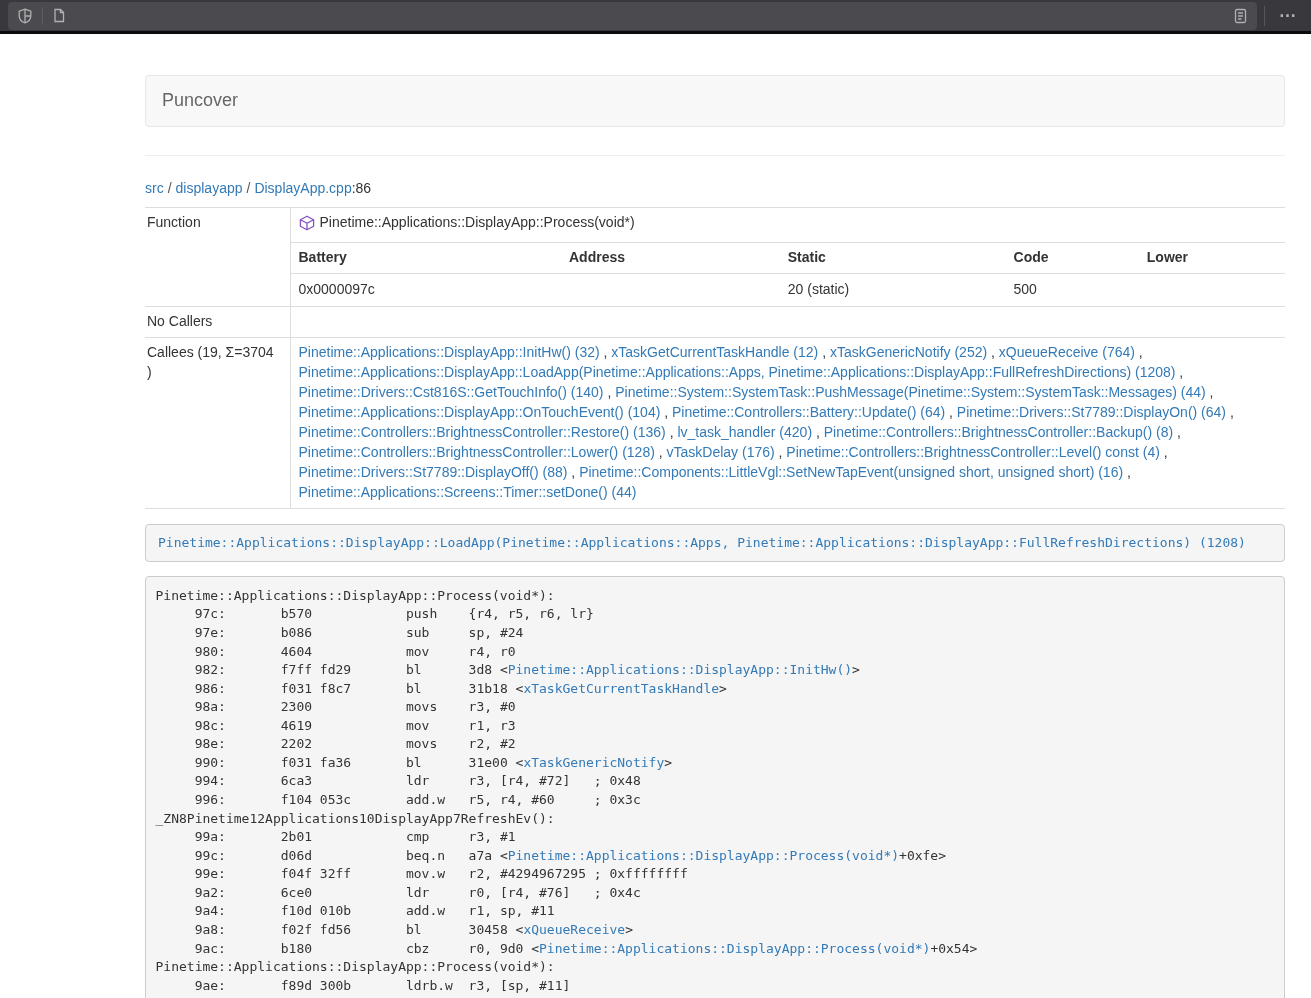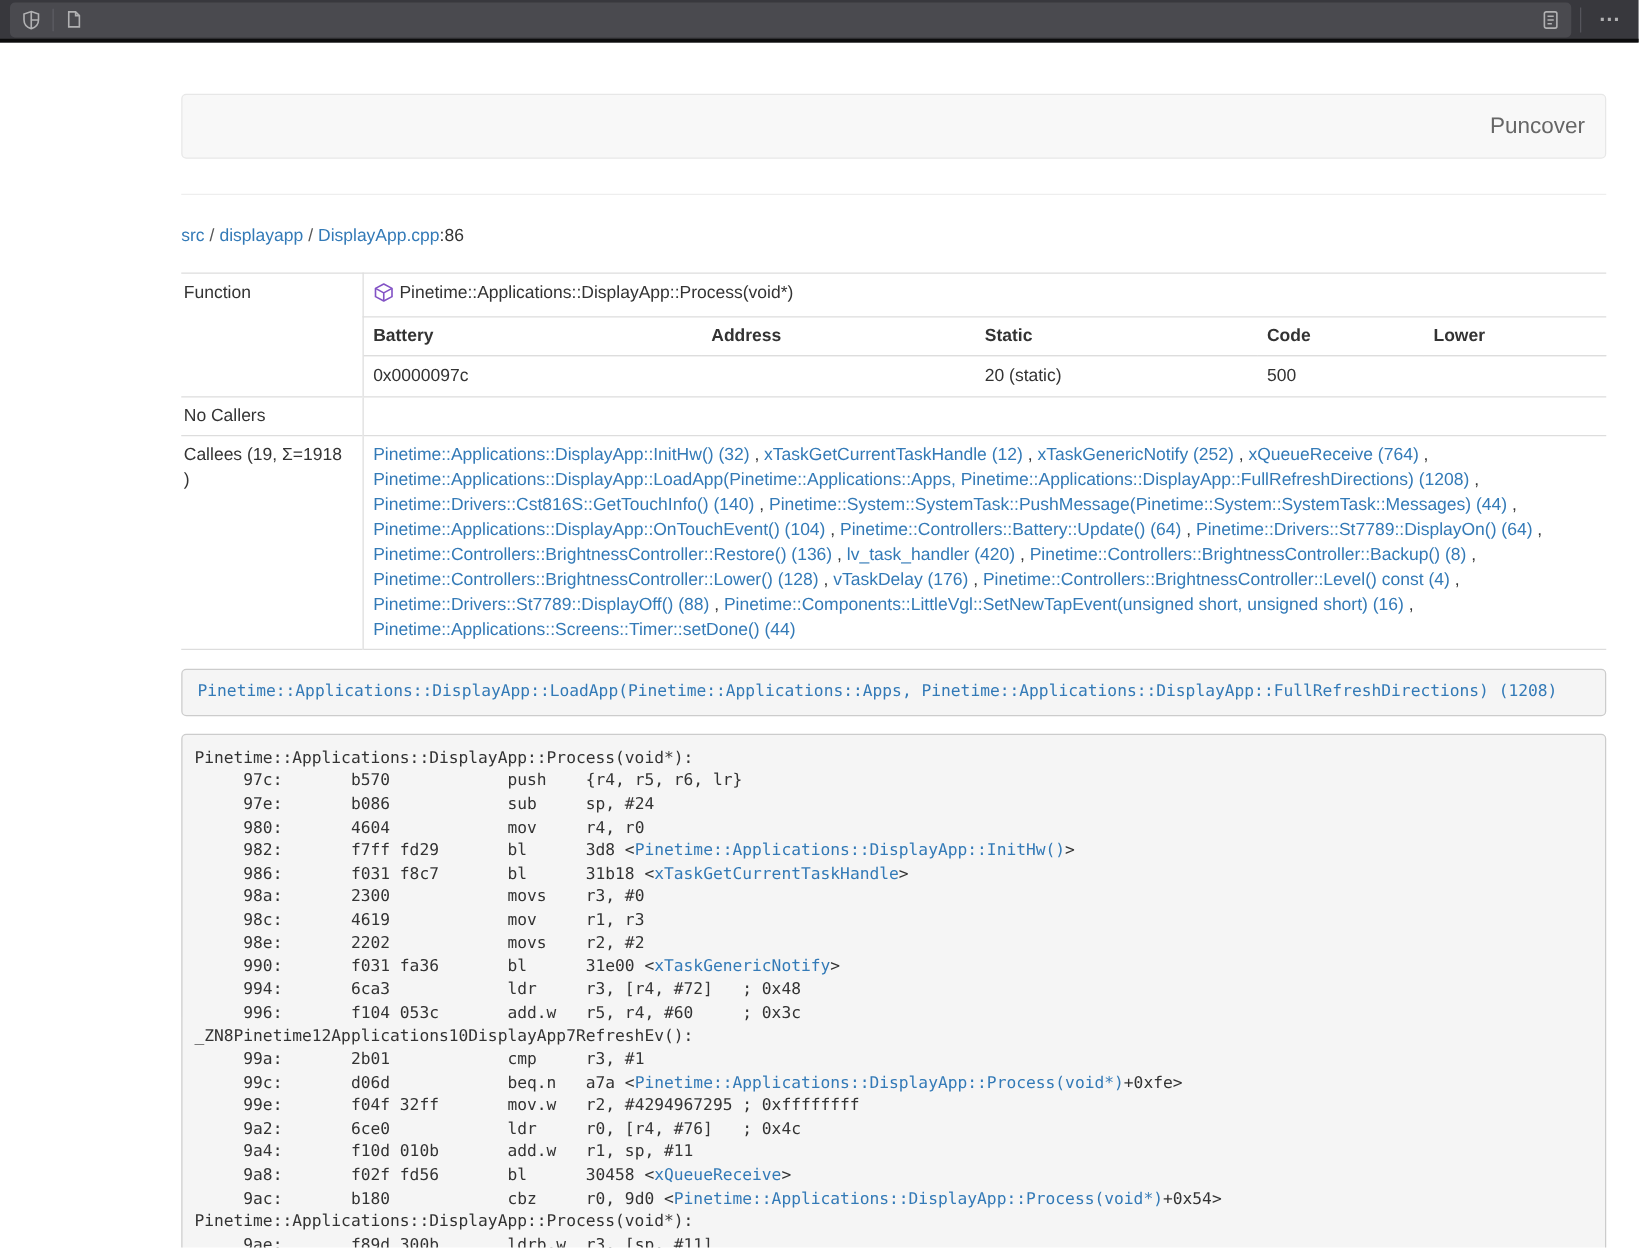--- a/index.html
+++ b/index.html
@@ -31,27 +31,27 @@
   .reader-icon-wrap { margin-left:auto; }
   .bar-sep { width:1px; height:20px; background:#55555c; margin:0 7px; }
   .menu-btn { color:#b1b1b3; font-size:17px; font-weight:bold; padding:0 7px; cursor:default; line-height:1; }
 
   
   .container { margin-left:145px; width:1140px; }
 
   .navbar {
     margin-top:41px; height:52px; background:#f8f8f8;
     border:1px solid #e7e7e7; border-radius:4px;
-    display:flex; align-items:center;justify-content:flex-end;
+    display:flex; align-items:center;
   }
   .brand { padding:0 16px; font-size:18px; color:#666; }
 
   hr.rule { margin:28px 0 0 0; border:0; border-top:1px solid #eee; }
 
-  .breadcrumb-line { margin:23px 0 19px 0; }
+  .breadcrumb-line { margin:23px 0 8px 0; }
   .crumb-sep { color:#555; margin:0 4px; }
   .crumb-suffix { color:#333; }
 
   
   table.fn-table { width:100%; border-collapse:collapse; border-bottom:1px solid #ddd; }
   table.fn-table > tbody > tr > th,
   table.fn-table > tbody > tr > td {
     border-top:1px solid #ddd; padding:5px 8px;
     vertical-align:top; text-align:left;
   }
@@ -164,21 +164,21 @@
               </tr>
             </tbody>
           </table>
         </td>
       </tr>
       <tr>
         <th class="rowlabel">No Callers</th>
         <td></td>
       </tr>
       <tr>
-        <th class="rowlabel">Callees (19, Σ=1918 )</th>
+        <th class="rowlabel">Callees (19, Σ=3704 )</th>
         <td><a href="#">Pinetime::Applications::DisplayApp::InitHw() (32)</a> , <a href="#">xTaskGetCurrentTaskHandle (12)</a> , <a href="#">xTaskGenericNotify (252)</a> , <a href="#">xQueueReceive (764)</a> , <a href="#">Pinetime::Applications::DisplayApp::LoadApp(Pinetime::Applications::Apps, Pinetime::Applications::DisplayApp::FullRefreshDirections) (1208)</a> , <a href="#">Pinetime::Drivers::Cst816S::GetTouchInfo() (140)</a> , <a href="#">Pinetime::System::SystemTask::PushMessage(Pinetime::System::SystemTask::Messages) (44)</a> , <a href="#">Pinetime::Applications::DisplayApp::OnTouchEvent() (104)</a> , <a href="#">Pinetime::Controllers::Battery::Update() (64)</a> , <a href="#">Pinetime::Drivers::St7789::DisplayOn() (64)</a> , <a href="#">Pinetime::Controllers::BrightnessController::Restore() (136)</a> , <a href="#">lv_task_handler (420)</a> , <a href="#">Pinetime::Controllers::BrightnessController::Backup() (8)</a> , <a href="#">Pinetime::Controllers::BrightnessController::Lower() (128)</a> , <a href="#">vTaskDelay (176)</a> , <a href="#">Pinetime::Controllers::BrightnessController::Level() const (4)</a> , <a href="#">Pinetime::Drivers::St7789::DisplayOff() (88)</a> , <a href="#">Pinetime::Components::LittleVgl::SetNewTapEvent(unsigned short, unsigned short) (16)</a> , <a href="#">Pinetime::Applications::Screens::Timer::setDone() (44)</a></td>
       </tr>
     </tbody>
   </table>
 
   <div class="pre-box tooltip-box"><a href="#">Pinetime::Applications::DisplayApp::LoadApp(Pinetime::Applications::Apps, Pinetime::Applications::DisplayApp::FullRefreshDirections) (1208)</a></div>
 
   <pre class="pre-box code-box">Pinetime::Applications::DisplayApp::Process(void*):
      97c:	b570      	push	{r4, r5, r6, lr}
      97e:	b086      	sub	sp, #24

